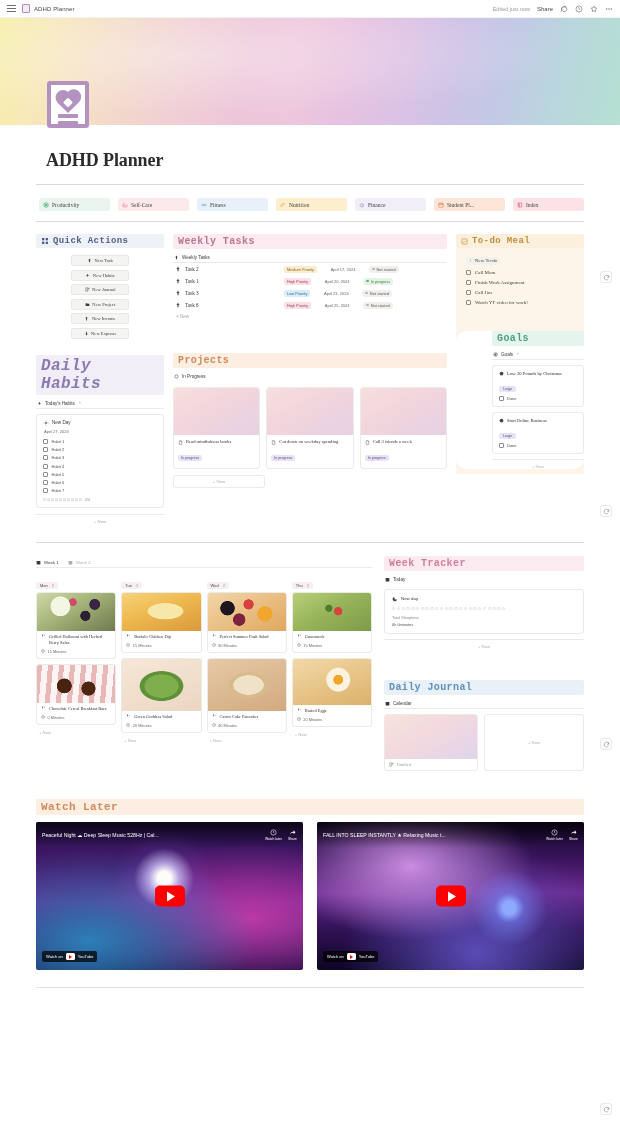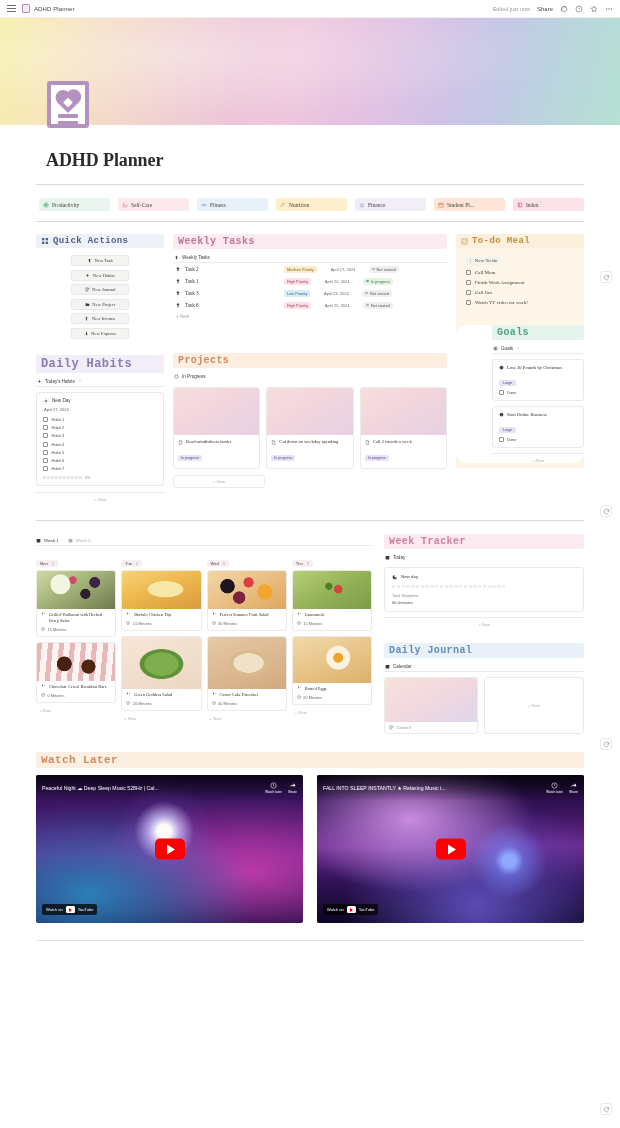--- a/index.html
+++ b/index.html
@@ -140,21 +140,21 @@
   .status { display:flex; align-items:center; gap:2px; padding:1px 3px; border-radius:7px; font-family:"Liberation Sans", sans-serif; font-size:3.9px;}
   .status .dot{width:2.5px;height:2.5px;border-radius:50%;display:block;}
 
   
   .todo-card { width:128px; flex:none; background:#fdf6e8; border-radius:3px; padding-bottom:5px; }
   .todo-title { font-size:9px; color:#c58a3d; background:#fbf0dc; display:flex;align-items:center;gap:4px;}
   .todo-inner { padding:6px 8px 0 10px; }
   .todo-item { display:flex; align-items:center; gap:4px; font-family:"Liberation Serif", serif; font-size:5px; color:#3d3b38; padding:2.6px 0;}
   .cbox { width:5px;height:5px;border:1px solid #8f8d89; border-radius:1px; flex:none; background:transparent;}
   .todo-new { color:#3d3b38; background:#f3f1ec; border-radius:2px; padding:1.5px 3px; display:inline-flex; align-items:center; gap:3px; font-size:5px;}
-  .dh-title { font-size:12px; color:#8b7bb0; background:#f2eef8; }
+  .dh-title { font-size:16px; color:#8b7bb0; background:#f2eef8;font-style:italic; }
   .hab-box { border:1px solid #e9e8e6; border-radius:3px; margin-top:5px; padding:5px 6px; }
   .hab-head { display:flex; align-items:center; gap:3px; font-family:"Liberation Sans", sans-serif; font-size:4.6px; color:#3d3b38; }
   .hab-date { font-family:"Liberation Sans", sans-serif; font-size:4px; color:#6b6965; margin:3px 0 4px 1px;}
   .hab-item { display:flex; align-items:center; gap:3.5px; font-family:"Liberation Sans", sans-serif; font-size:4px; color:#52504c; padding:1.6px 0;}
   .hab-bar { margin-top:3px; display:flex; align-items:center; gap:1px; font-family:"Liberation Sans", sans-serif; font-size:3.6px; color:#8d8b87;}
   .hab-bar .seg { width:3px;height:3px;background:#e6e5e2;border-radius:.5px;display:block;}
   .hab-newbtn { margin-top:6px; border-top:1px solid #eceae7; text-align:center; font-family:"Liberation Sans", sans-serif; font-size:4.4px; color:#b3b1ad; padding-top:4px;}
 
   
   .pj-title { font-size:10px; color:#d08a5c; background:#fdeee2; }
@@ -601,21 +601,21 @@
         <div class="todo-item">
             <span class="cbox"></span>
             <span>Call Jim</span>
           </div>
         <div class="todo-item">
             <span class="cbox"></span>
             <span>Watch YT video for work!</span>
           </div>
       </div>
 
-      <div style="margin-top:17px; background:#fff; border-radius:10px;padding-left:36px;">
+      <div style="margin-top:23px; background:#fff; border-radius:10px;padding-left:36px;">
         <div class="sect-head gl-title">Goals</div>
         <div class="db-tab" style="margin-top:4px">
           <svg class="tic" viewBox="0 0 24 24" fill="none" stroke="#3d3b38" stroke-width="2.5">
               <circle cx="12" cy="12" r="8.5"></circle>
               <circle cx="12" cy="12" r="3" fill="#3d3b38"></circle>
             </svg>
           <span>Goals</span>
           <svg style="width:4px;height:4px" viewBox="0 0 24 24" fill="#b3b1ad">
               <path d="M6 9l6 7 6-7z"></path>
             </svg>
@@ -888,21 +888,21 @@
             <span></span>
             <span></span>
             <span></span>
             <span></span>
         </div>
         <div class="sleep-lbl">Total Sleeptime</div>
         <div class="sleep-val">0h 0minutes</div>
       </div>
       <div class="box-new">+  New</div>
 
-      <div style="margin-top:16px">
+      <div style="margin-top:31px">
         <div class="sect-head dj-title">Daily Journal</div>
         <div class="db-tab" style="margin-top:4px">
           <svg class="tic" viewBox="0 0 24 24" fill="#3d3b38">
               <rect x="3" y="5" width="18" height="16" rx="2"></rect>
             </svg>
           <span>Calendar</span>
         </div>
         <div class="dj-cards">
           <div class="dj-card">
             <div class="dj-img"></div>
@@ -913,21 +913,21 @@
                 </svg>
               <span>Untitled</span>
             </div>
           </div>
           <div class="dj-new">+  New</div>
         </div>
       </div>
     </div>
   </div>
 
-  <div style="margin-top:18px">
+  <div style="margin-top:28px">
     <div class="sect-head wl-title">Watch Later</div>
     <div class="vids">
       <div class="vid v1">
         <div class="vid-top">
           <span class="vid-ttl">Peaceful Night ☁ Deep Sleep Music 528Hz | Cal...</span>
           <span class="vid-act">
             <svg viewBox="0 0 24 24" fill="none" stroke="#fff" stroke-width="2">
                 <circle cx="12" cy="12" r="9"></circle>
                 <path d="M12 7v5l3 2"></path>
               </svg>

